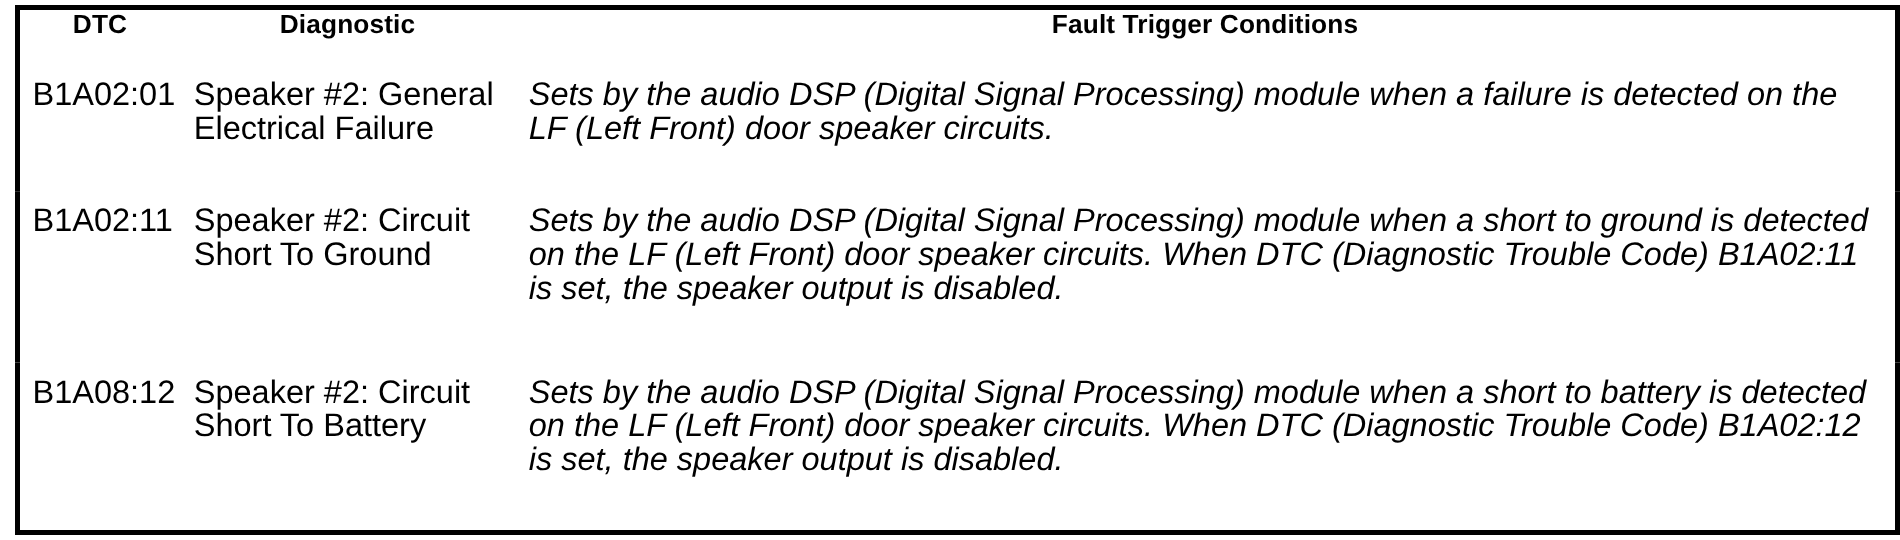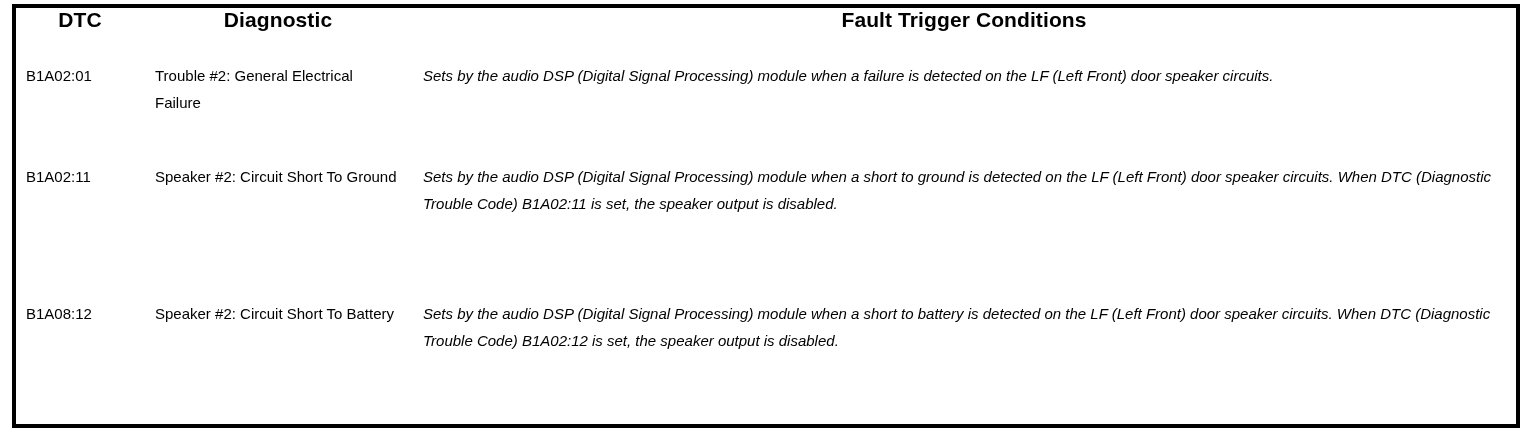--- a/index.html
+++ b/index.html
@@ -57,21 +57,21 @@
     font-size: 21px;
     height: 44px;
     line-height: 24px;
     border-bottom: 3px solid #000000;
     letter-spacing: 0.1px;
   }
 
   
   tbody tr td {
     border-bottom: 2px solid #000000;
-    font-size: 15px;
+    font-size: 26px;
     line-height: 27px;
   }
   tbody tr:last-child td {
     border-bottom: 0;
   }
 
   td.cell-dtc {
     padding: 10px 0 12px 10px;
     white-space: nowrap;
   }
@@ -108,21 +108,21 @@
         <th class="col-sep-left">Diagnostic</th>
         <th class="col-sep-left">Fault Trigger Conditions</th>
       </tr>
     </thead>
     <tbody>
       <tr class="row-tall-1">
         <td class="cell-dtc">
           <span class="txt">B1A02:01</span>
         </td>
         <td class="cell-desc col-sep-left">
-          <span class="txt">Trouble #2: General Electrical Failure</span>
+          <span class="txt">Speaker #2: General Electrical Failure</span>
         </td>
         <td class="cell-cond col-sep-left">
           <span class="txt">Sets by the audio DSP (Digital Signal Processing) module when a failure is detected on the LF (Left Front) door speaker circuits.</span>
         </td>
       </tr>
       <tr class="row-tall-2">
         <td class="cell-dtc">
           <span class="txt">B1A02:11</span>
         </td>
         <td class="cell-desc col-sep-left">

